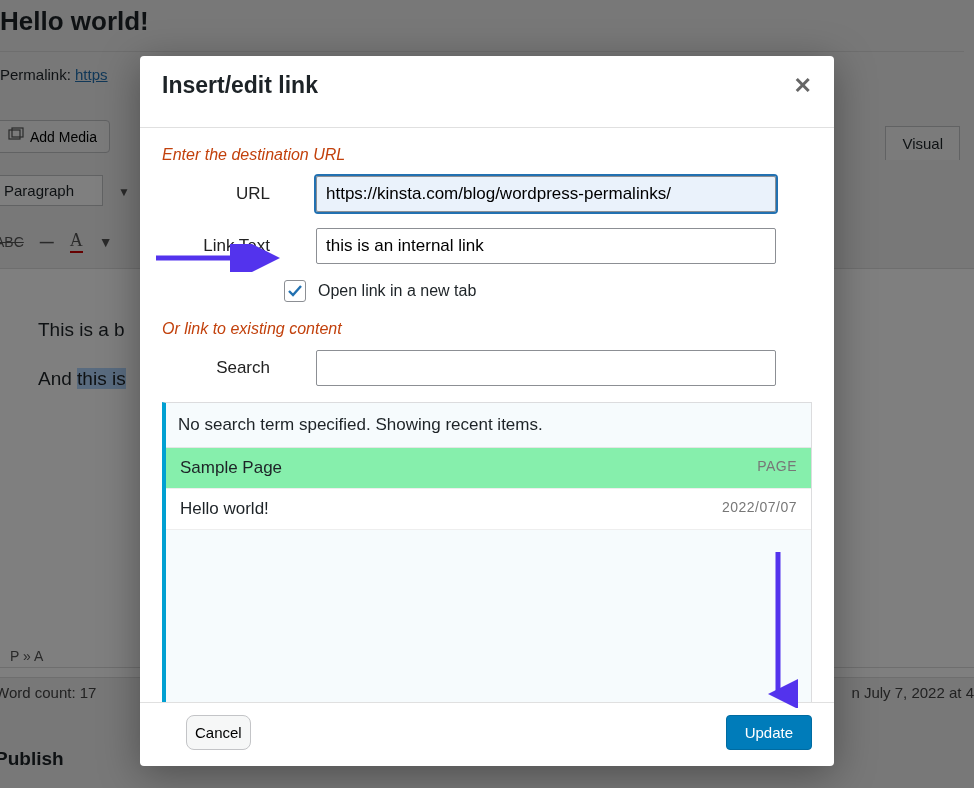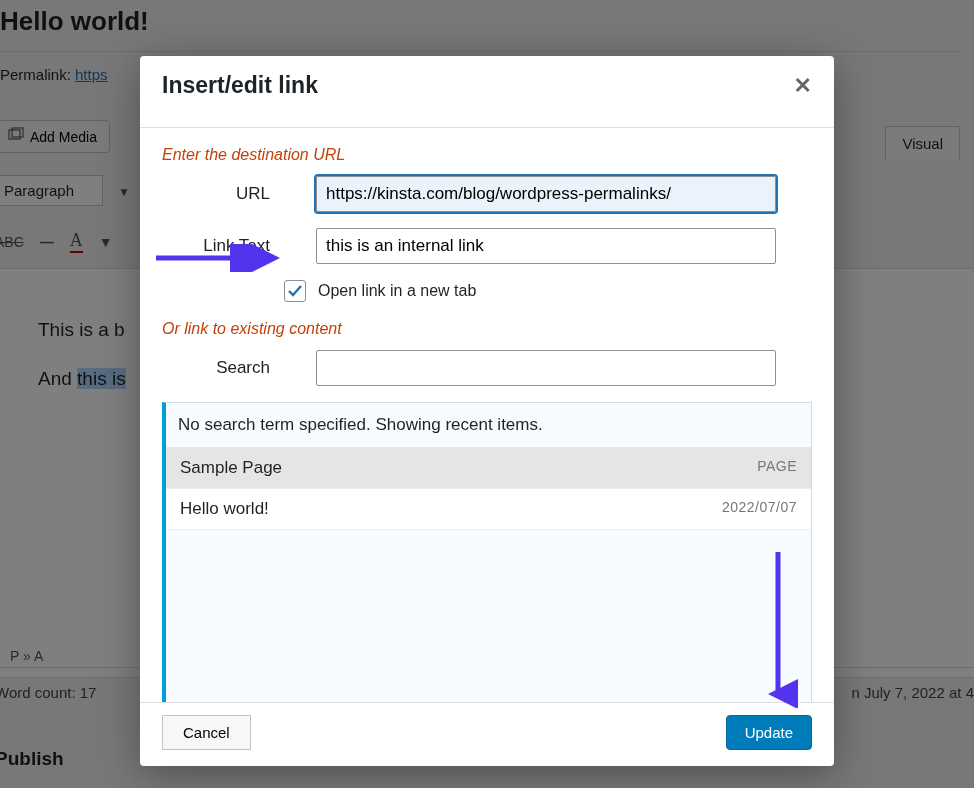--- a/index.html
+++ b/index.html
@@ -97,29 +97,29 @@
   .search-row input{ max-width:346px;}
   .results {
     margin-top:14px; border:1px solid #dcdcde; border-left:4px solid #00a0d2;
     background:#f6fbfd; height:368px; overflow:auto;
   }
   .results-msg { padding:12px 12px; font-size:17px; background:#f6fbfd; border-bottom:1px solid #e5e5e5;}
   .result-item {
     display:flex; justify-content:space-between; padding:10px 14px; font-size:17px;
     border-bottom:1px solid #eee; background:#fff;
   }
-  .result-item.alt{ background:#e5e5e5;}
+  .result-item.alt{ background:#86efac;}
   .result-meta{ color:#777; font-size:14px; letter-spacing:.5px;}
   .modal-footer {
     border-top:1px solid #e0e0e0; padding:12px 22px 16px;
     display:flex; justify-content:space-between; align-items:center;
   }
   .btn-cancel {
-    background:#f6f7f7; border:1px solid #c3c4c7; border-radius:0;
-    padding:8px 20px; font-size:15px; cursor:pointer;
+    background:#f6f7f7; border:1px solid #c3c4c7; border-radius:8px;
+    padding:8px 8px; font-size:15px; cursor:pointer;margin-left:24px;
   }
   .btn-primary {
     background:#007cba; color:#ffffff; border:1px solid #006ba1; border-radius:4px;
     padding:8px 18px; font-size:15px; cursor:pointer;
   }
   
   .arrow1 {
     position:absolute; left:152px; top:244px; width:130px; height:28px; z-index:20; pointer-events:none;
   }
   .arrow2 {

